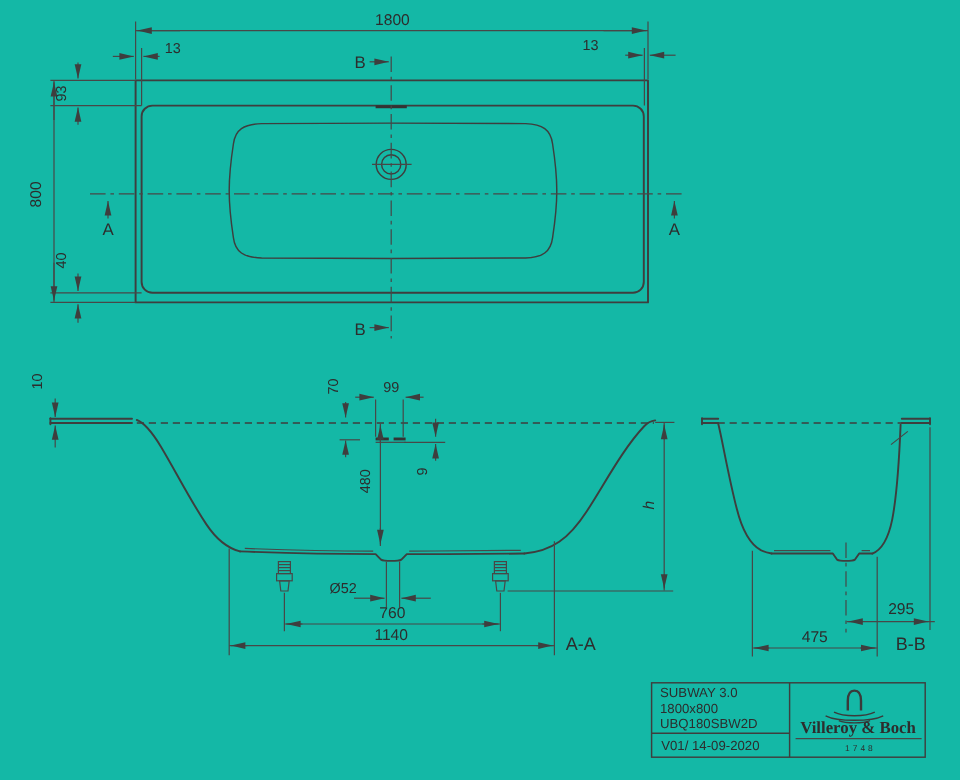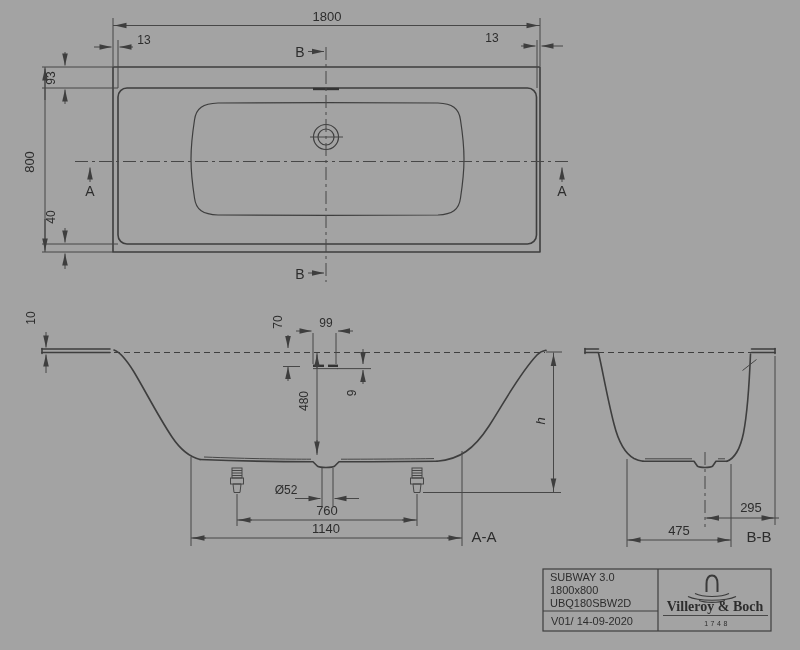--- a/index.html
+++ b/index.html
@@ -1,16 +1,16 @@
 <!DOCTYPE html>
 <html><head>
 <meta charset="utf-8">
 <style>
   html,body{margin:0;padding:0;background:#fff;}
-  #stage{position:relative;width:800px;height:650px;background:#a3a3a3;overflow:hidden;
+  #stage{position:relative;width:800px;height:650px;background:#14b8a6;overflow:hidden;
          font-family:"Liberation Sans",sans-serif;}
   svg{position:absolute;left:0;top:0;}
   .outline{stroke:#3e3e3e;stroke-width:1.6;fill:none;stroke-linejoin:round;stroke-linecap:round;}
   .mid{stroke:#3e3e3e;stroke-width:1.2;fill:none;}
   .thin{stroke:#474747;stroke-width:1;fill:none;}
   .dim{stroke:#474747;stroke-width:1;fill:none;}
   .bold{stroke:#333333;stroke-width:2.4;fill:none;}
   .cl{stroke:#474747;stroke-width:1;fill:none;stroke-dasharray:13 4 3 4;}
   .dash{stroke:#3e3e3e;stroke-width:1.1;fill:none;stroke-dasharray:6 4;}
   text{fill:#2d2d2d;font-family:"Liberation Sans",sans-serif;}

